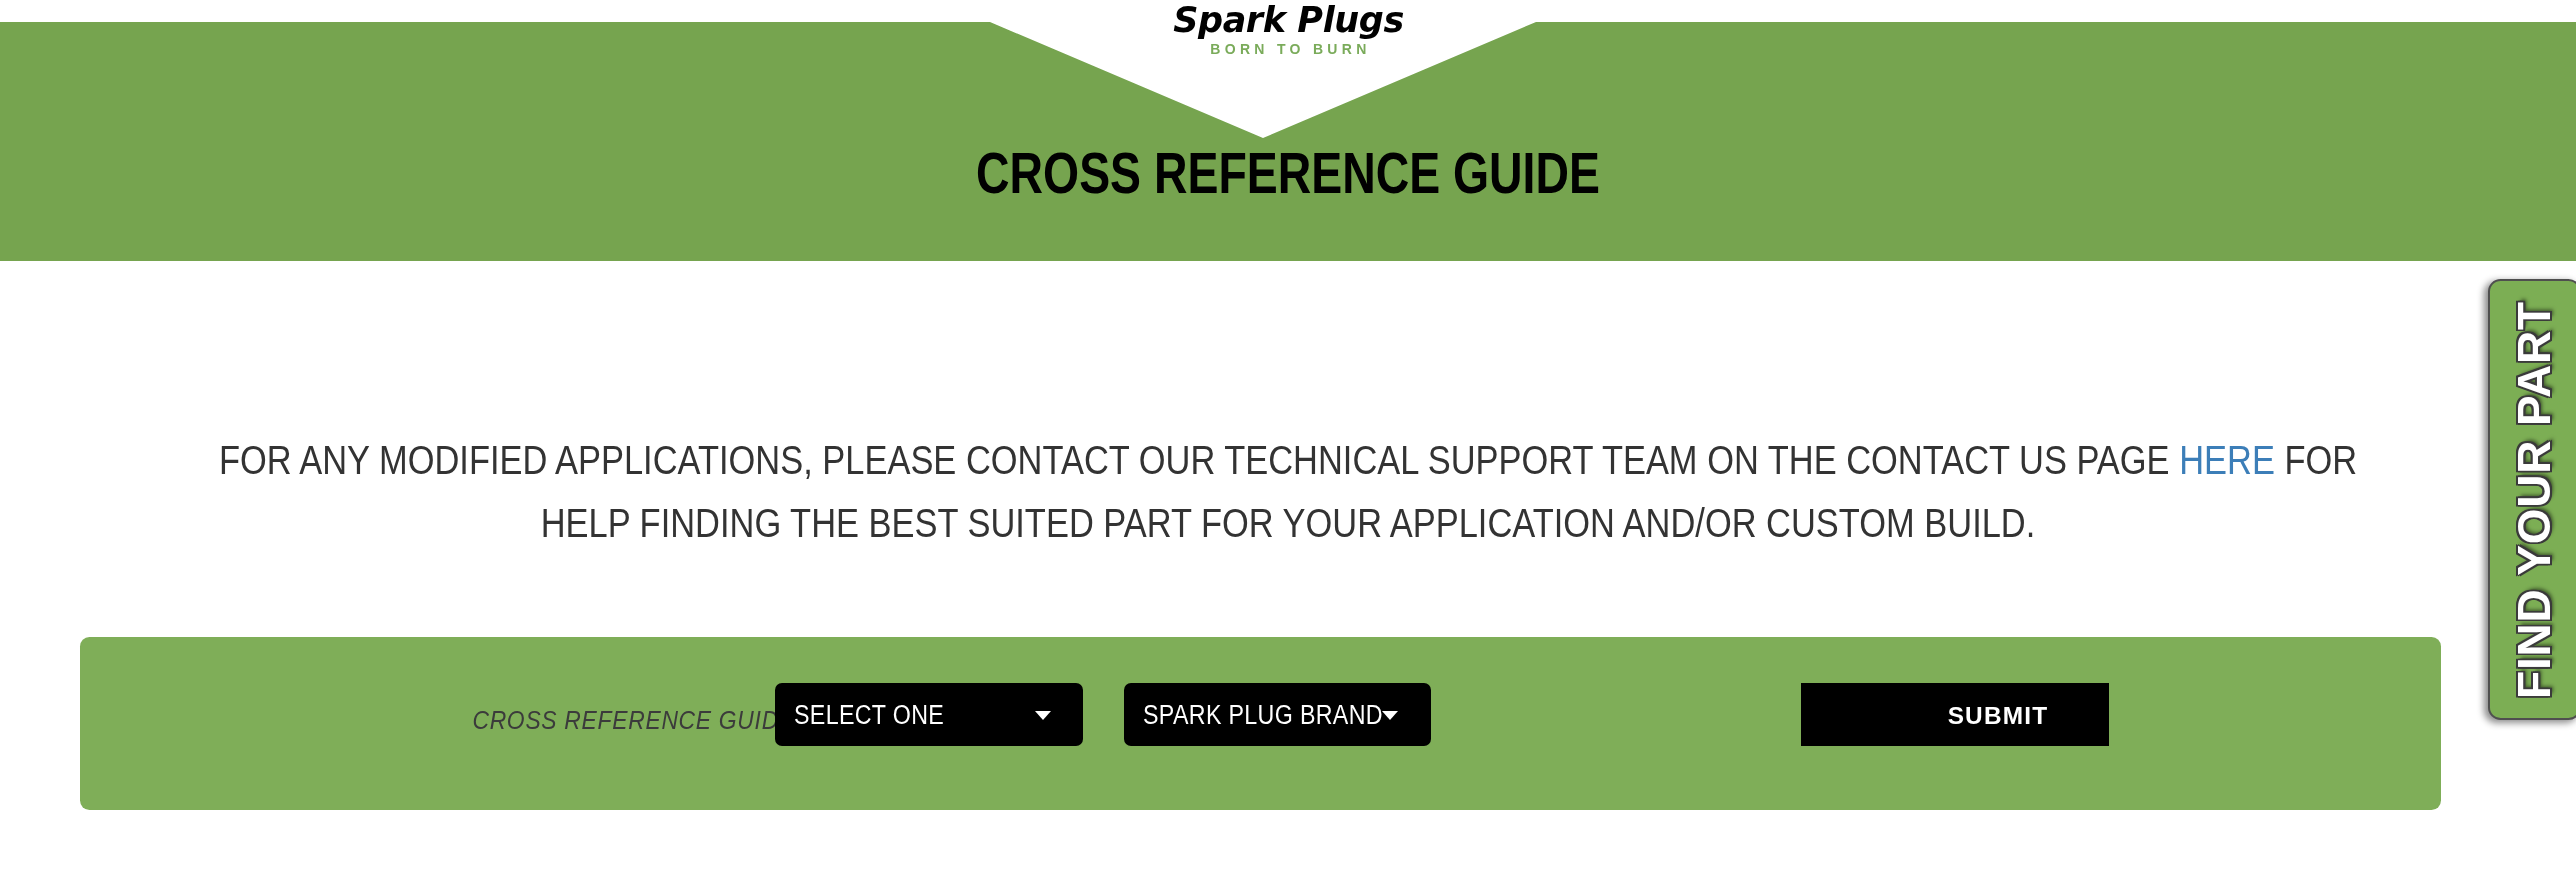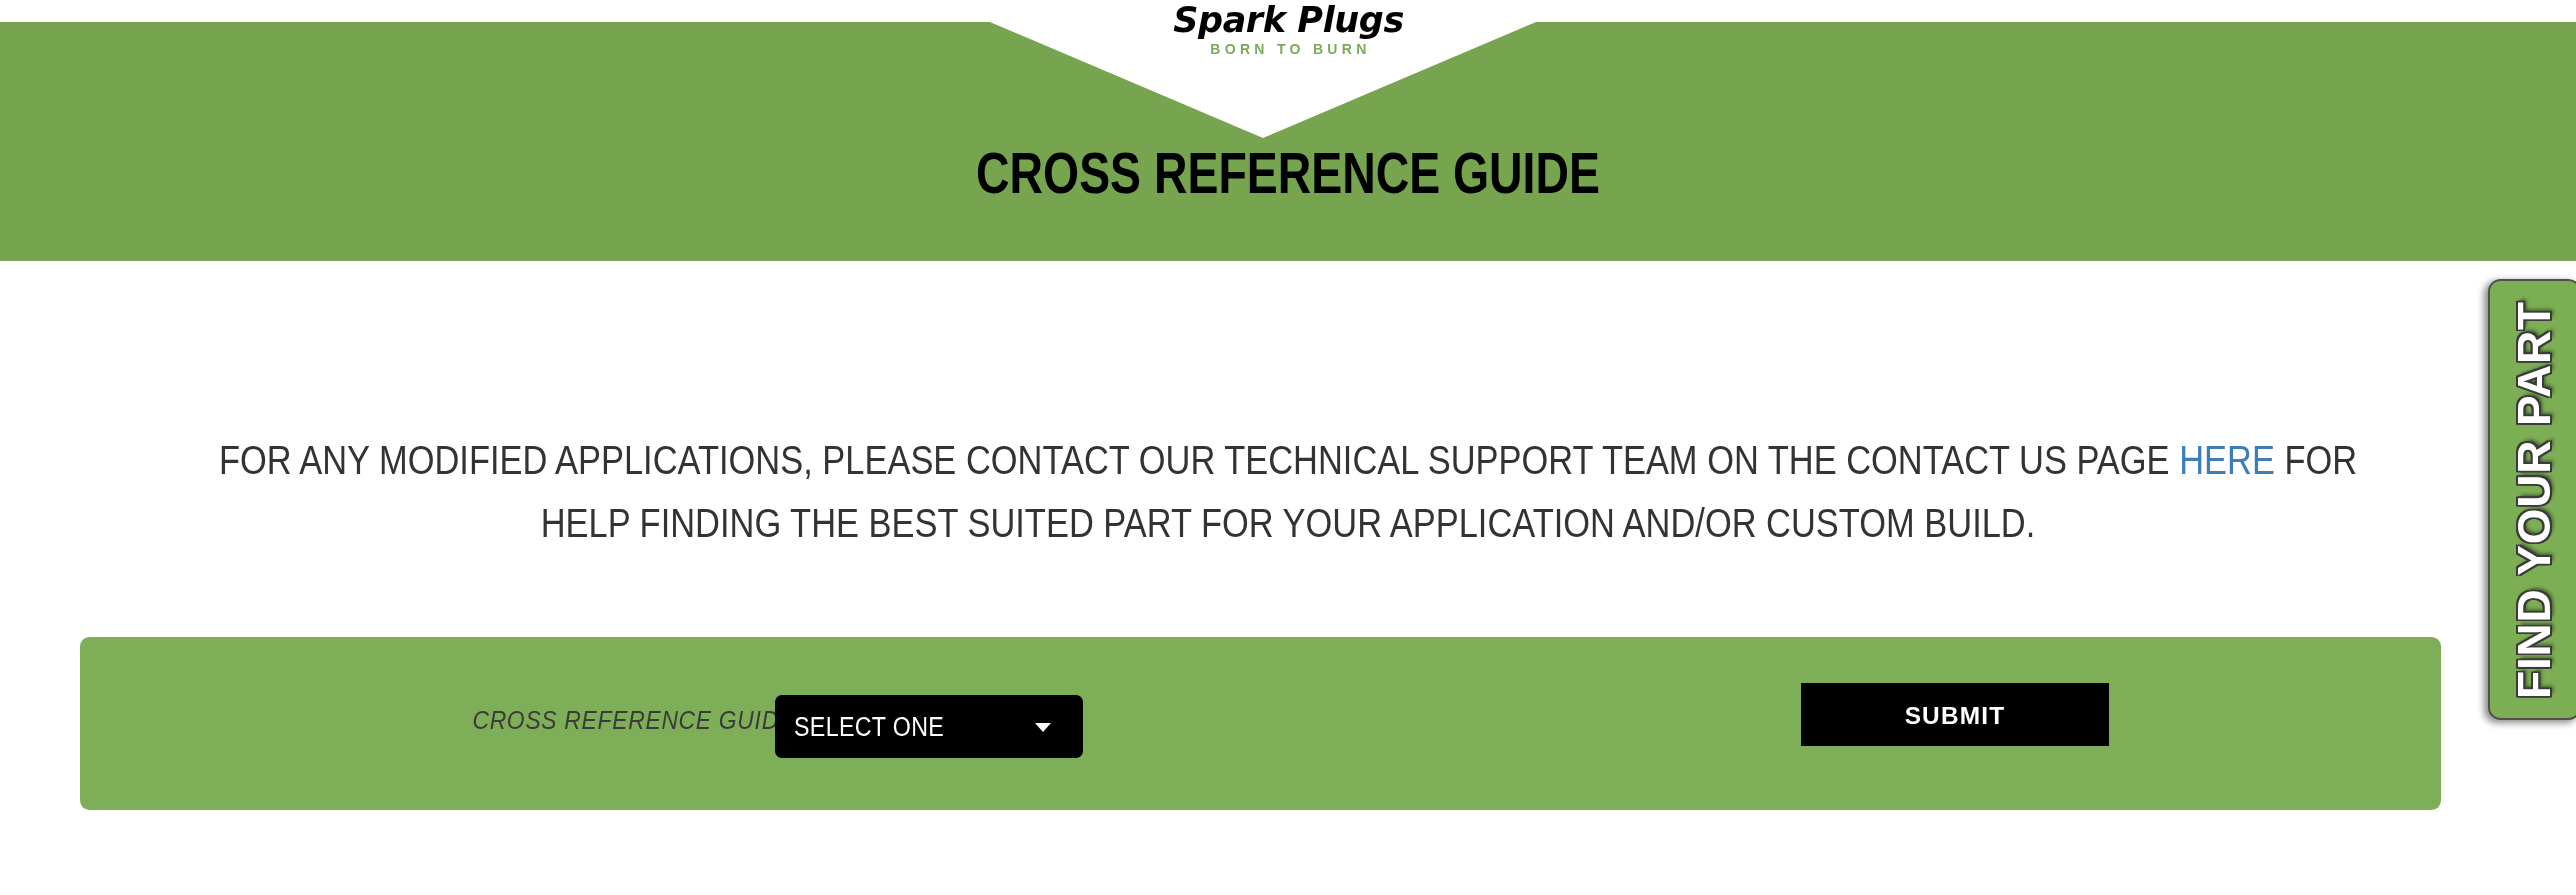--- a/index.html
+++ b/index.html
@@ -135,21 +135,20 @@
     white-space: nowrap;
   }
 
   .field {
     position: absolute;
     top: 46px;
     height: 63px;
     background: #000000;
     border-radius: 7px;
     box-sizing: border-box;
-    margin-top: 12px;
   }
   .field-text {
     position: absolute;
     top: 17.3px;
     font-family: "Liberation Sans Narrow", "Liberation Sans", sans-serif;
     font-size: 27px;
     letter-spacing: 0.4px;
     color: #ffffff;
     transform: scaleX(0.86);
     transform-origin: left top;
@@ -196,20 +195,21 @@
     position: absolute;
     left: 0;
     top: 19px;
     width: 100%;
     text-align: center;
     font-family: "Liberation Sans", sans-serif;
     font-size: 24.4px;
     font-weight: bold;
     letter-spacing: 1.2px;
     color: #ffffff;
+    padding-left: 43px;
   }
 
   
   .side-tab {
     position: absolute;
     right: -4.7px;
     top: 279px;
     width: 93px;
     height: 441px;
     background: #7cae54;
@@ -259,20 +259,24 @@
 
 <div class="form-bar">
 
   <div class="form-label">CROSS REFERENCE GUIDE</div>
 
   <div class="field" id="select-one">
     <span class="field-text left">SELECT ONE</span>
     <span class="caret"></span>
   </div>
 
+  <div class="field" id="brand-select">
+    <span class="field-text left">SPARK PLUG BRAND</span>
+    <span class="caret"></span>
+  </div>
 
 
   <div id="submit-button">
     <span class="submit-text">SUBMIT</span>
   </div>
 
 </div>
 
 <div class="side-tab">
   <span class="side-tab-text">FIND YOUR PART</span>

